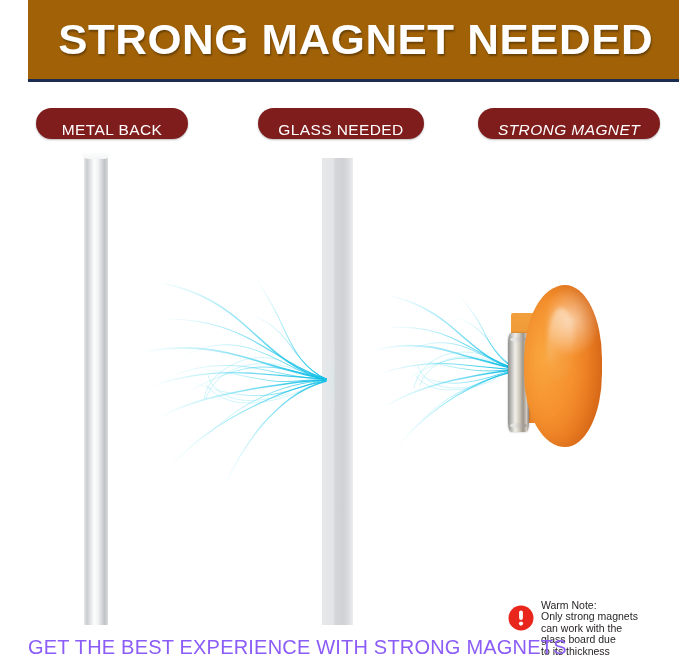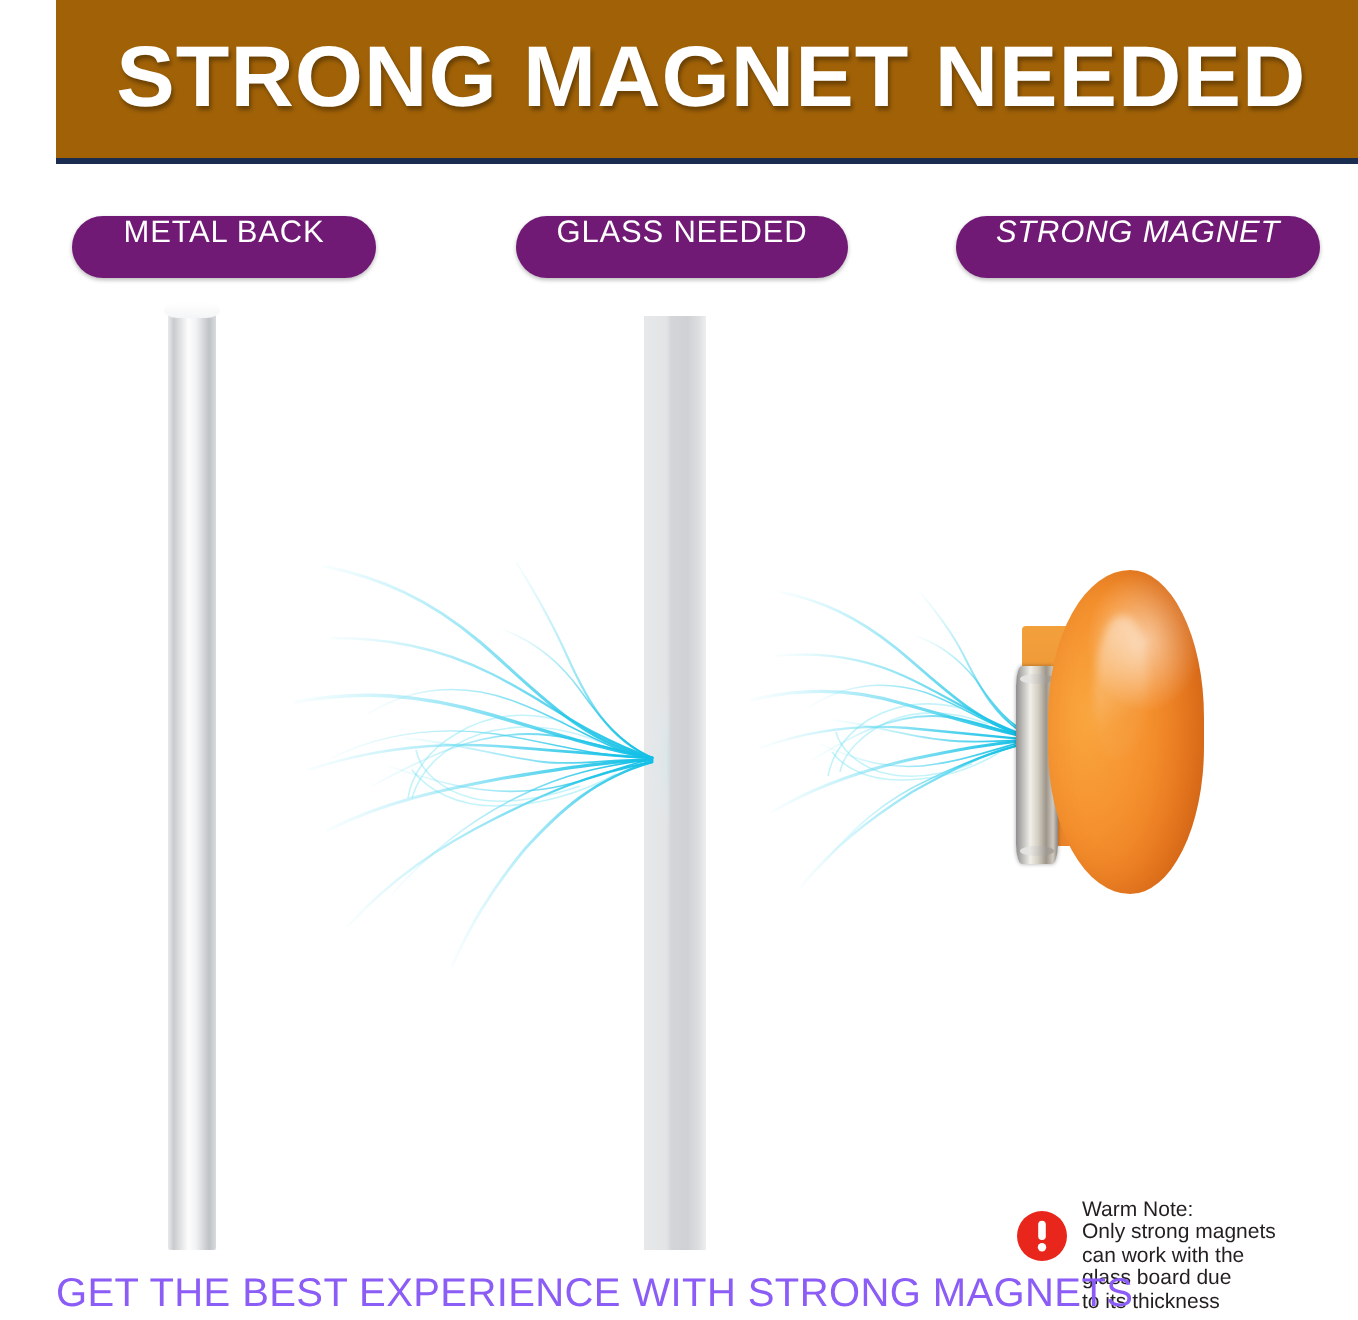--- a/index.html
+++ b/index.html
@@ -39,24 +39,24 @@
     text-shadow: 1px 2px 2px rgba(0,0,0,0.35);
     white-space: nowrap;
     transform: scaleX(1.02);
   }
 
   
   .pill {
     position: absolute;
     height: 31px;
     border-radius: 16px;
-    background: #701a75;
+    background: #7f1d1d;
     box-shadow: 0 1px 2px rgba(0,0,0,0.28);
     display: flex;
-    align-items: flex-start;
+    align-items: flex-end;
     justify-content: center;
     box-sizing: border-box;
   }
   .pill-label {
     color: #ffffff;
     font-size: 15.5px;
     font-weight: normal;
     letter-spacing: 0.4px;
     white-space: nowrap;
   }

